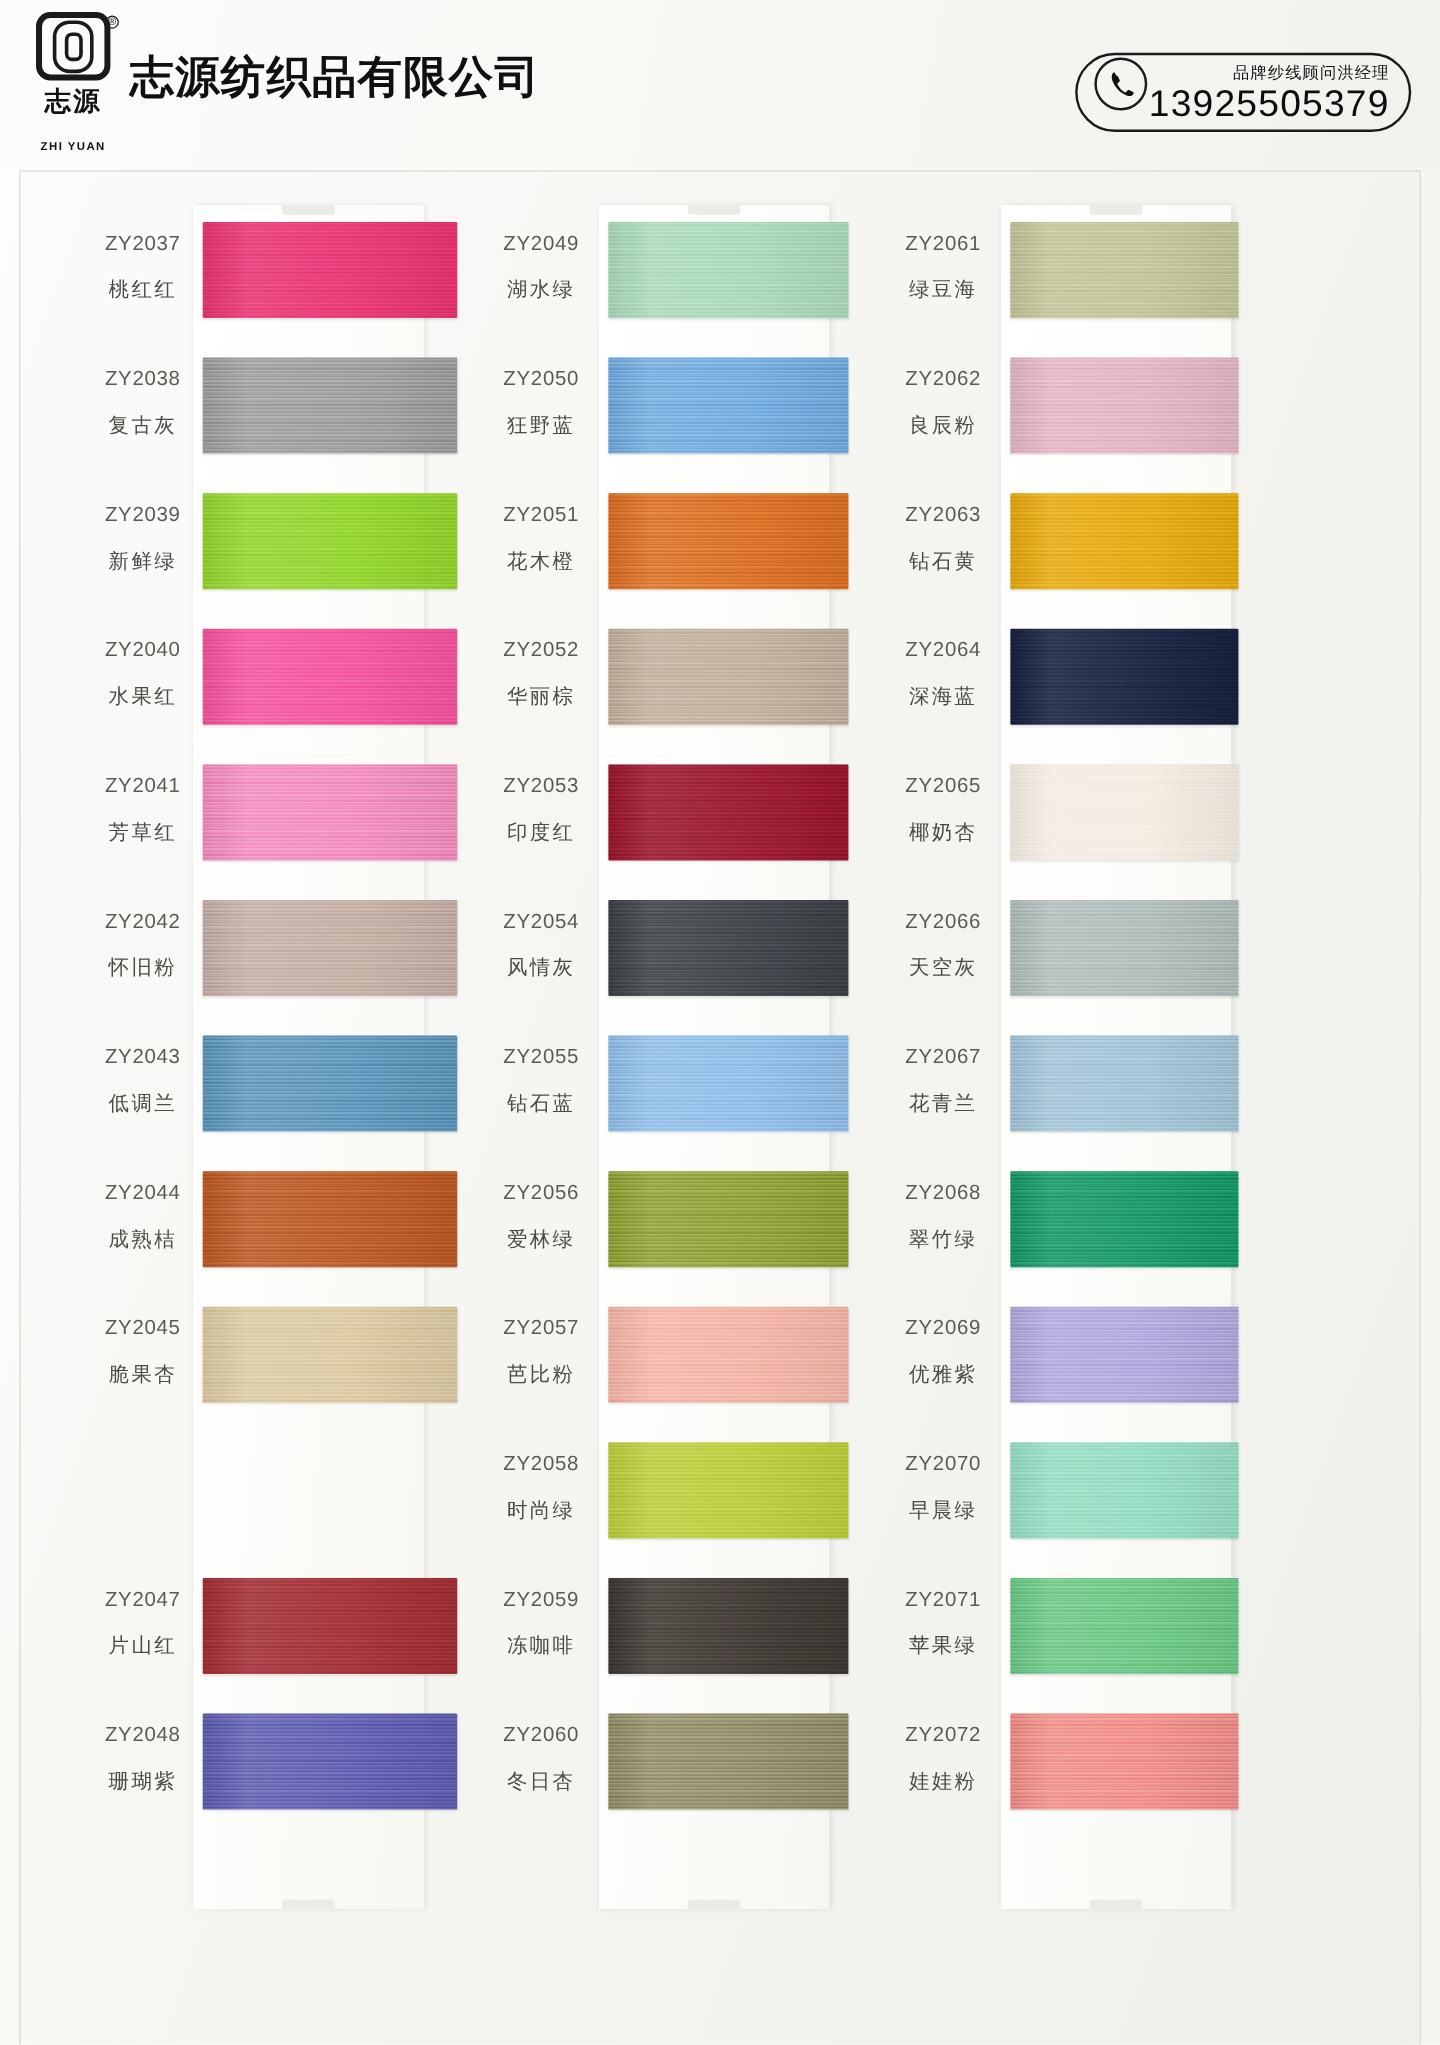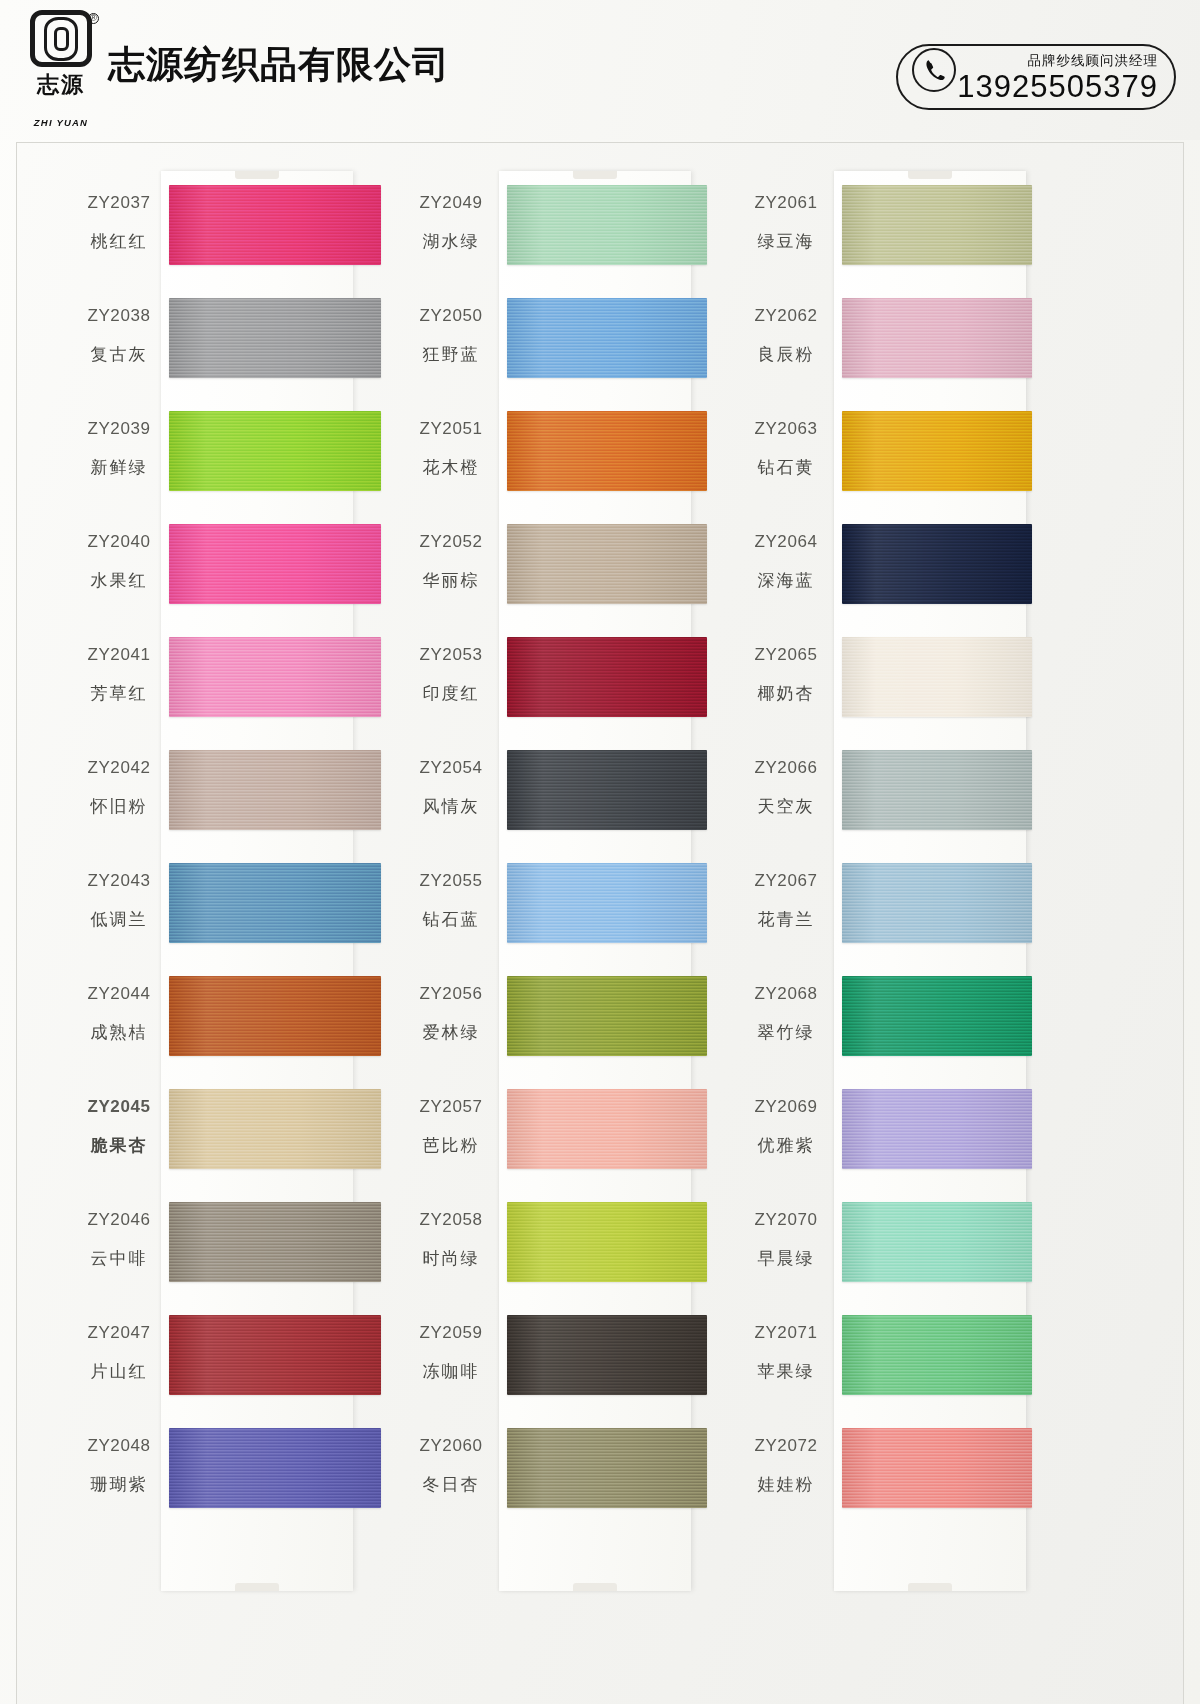--- a/index.html
+++ b/index.html
@@ -54,21 +54,21 @@
     width: 11px; height: 11px; line-height: 9px; text-align: center;
   }
   .logo-cn {
     margin-top: 3px;
     font-family: "DejaVu Serif", "Liberation Serif", serif;
     font-size: 22px; font-weight: 700; color: #111;
     letter-spacing: 2px;
   }
   .logo-en {
     margin-top: 17px;
-    font-size: 9.5px; letter-spacing: 1.2px; color: #111; font-weight: 600; font-style: italic;
+    font-size: 9.5px; letter-spacing: 1.2px; color: #111; font-weight: 600;
   }
   .brand-text {
     position: absolute;
     left: 108px; top: 46px;
   }
   .brand-cn {
     font-family: "DejaVu Sans", sans-serif;
     font-size: 37px; font-weight: 700; color: #101010;
     letter-spacing: 1px; line-height: 1.0;
   }
@@ -315,33 +315,26 @@
               </div>
               <div class="swatch" style="background: rgb(91, 146, 185);"></div>
             </div>
             <div class="row" style="top: 829px;">
               <div class="label">
                 <div class="code">ZY2044</div>
                 <div class="name">成熟桔</div>
               </div>
               <div class="swatch" style="background: rgb(184, 86, 36);"></div>
             </div>
-            <div class="row" style="top: 942px; font-weight: bold;">
+            <div class="row" style="top: 942px;">
               <div class="label">
                 <div class="code">ZY2045</div>
                 <div class="name">脆果杏</div>
               </div>
               <div class="swatch" style="background: rgb(219, 200, 159);"></div>
-            </div>
-            <div class="row" style="top: 1055px;">
-              <div class="label">
-                <div class="code">ZY2046</div>
-                <div class="name">云中啡</div>
-              </div>
-              <div class="swatch" style="background: rgb(147, 138, 123);"></div>
             </div>
             <div class="row" style="top: 1168px;">
               <div class="label">
                 <div class="code">ZY2047</div>
                 <div class="name">片山红</div>
               </div>
               <div class="swatch" style="background: rgb(158, 45, 51);"></div>
             </div>
             <div class="row" style="top: 1281px;">
               <div class="label">

